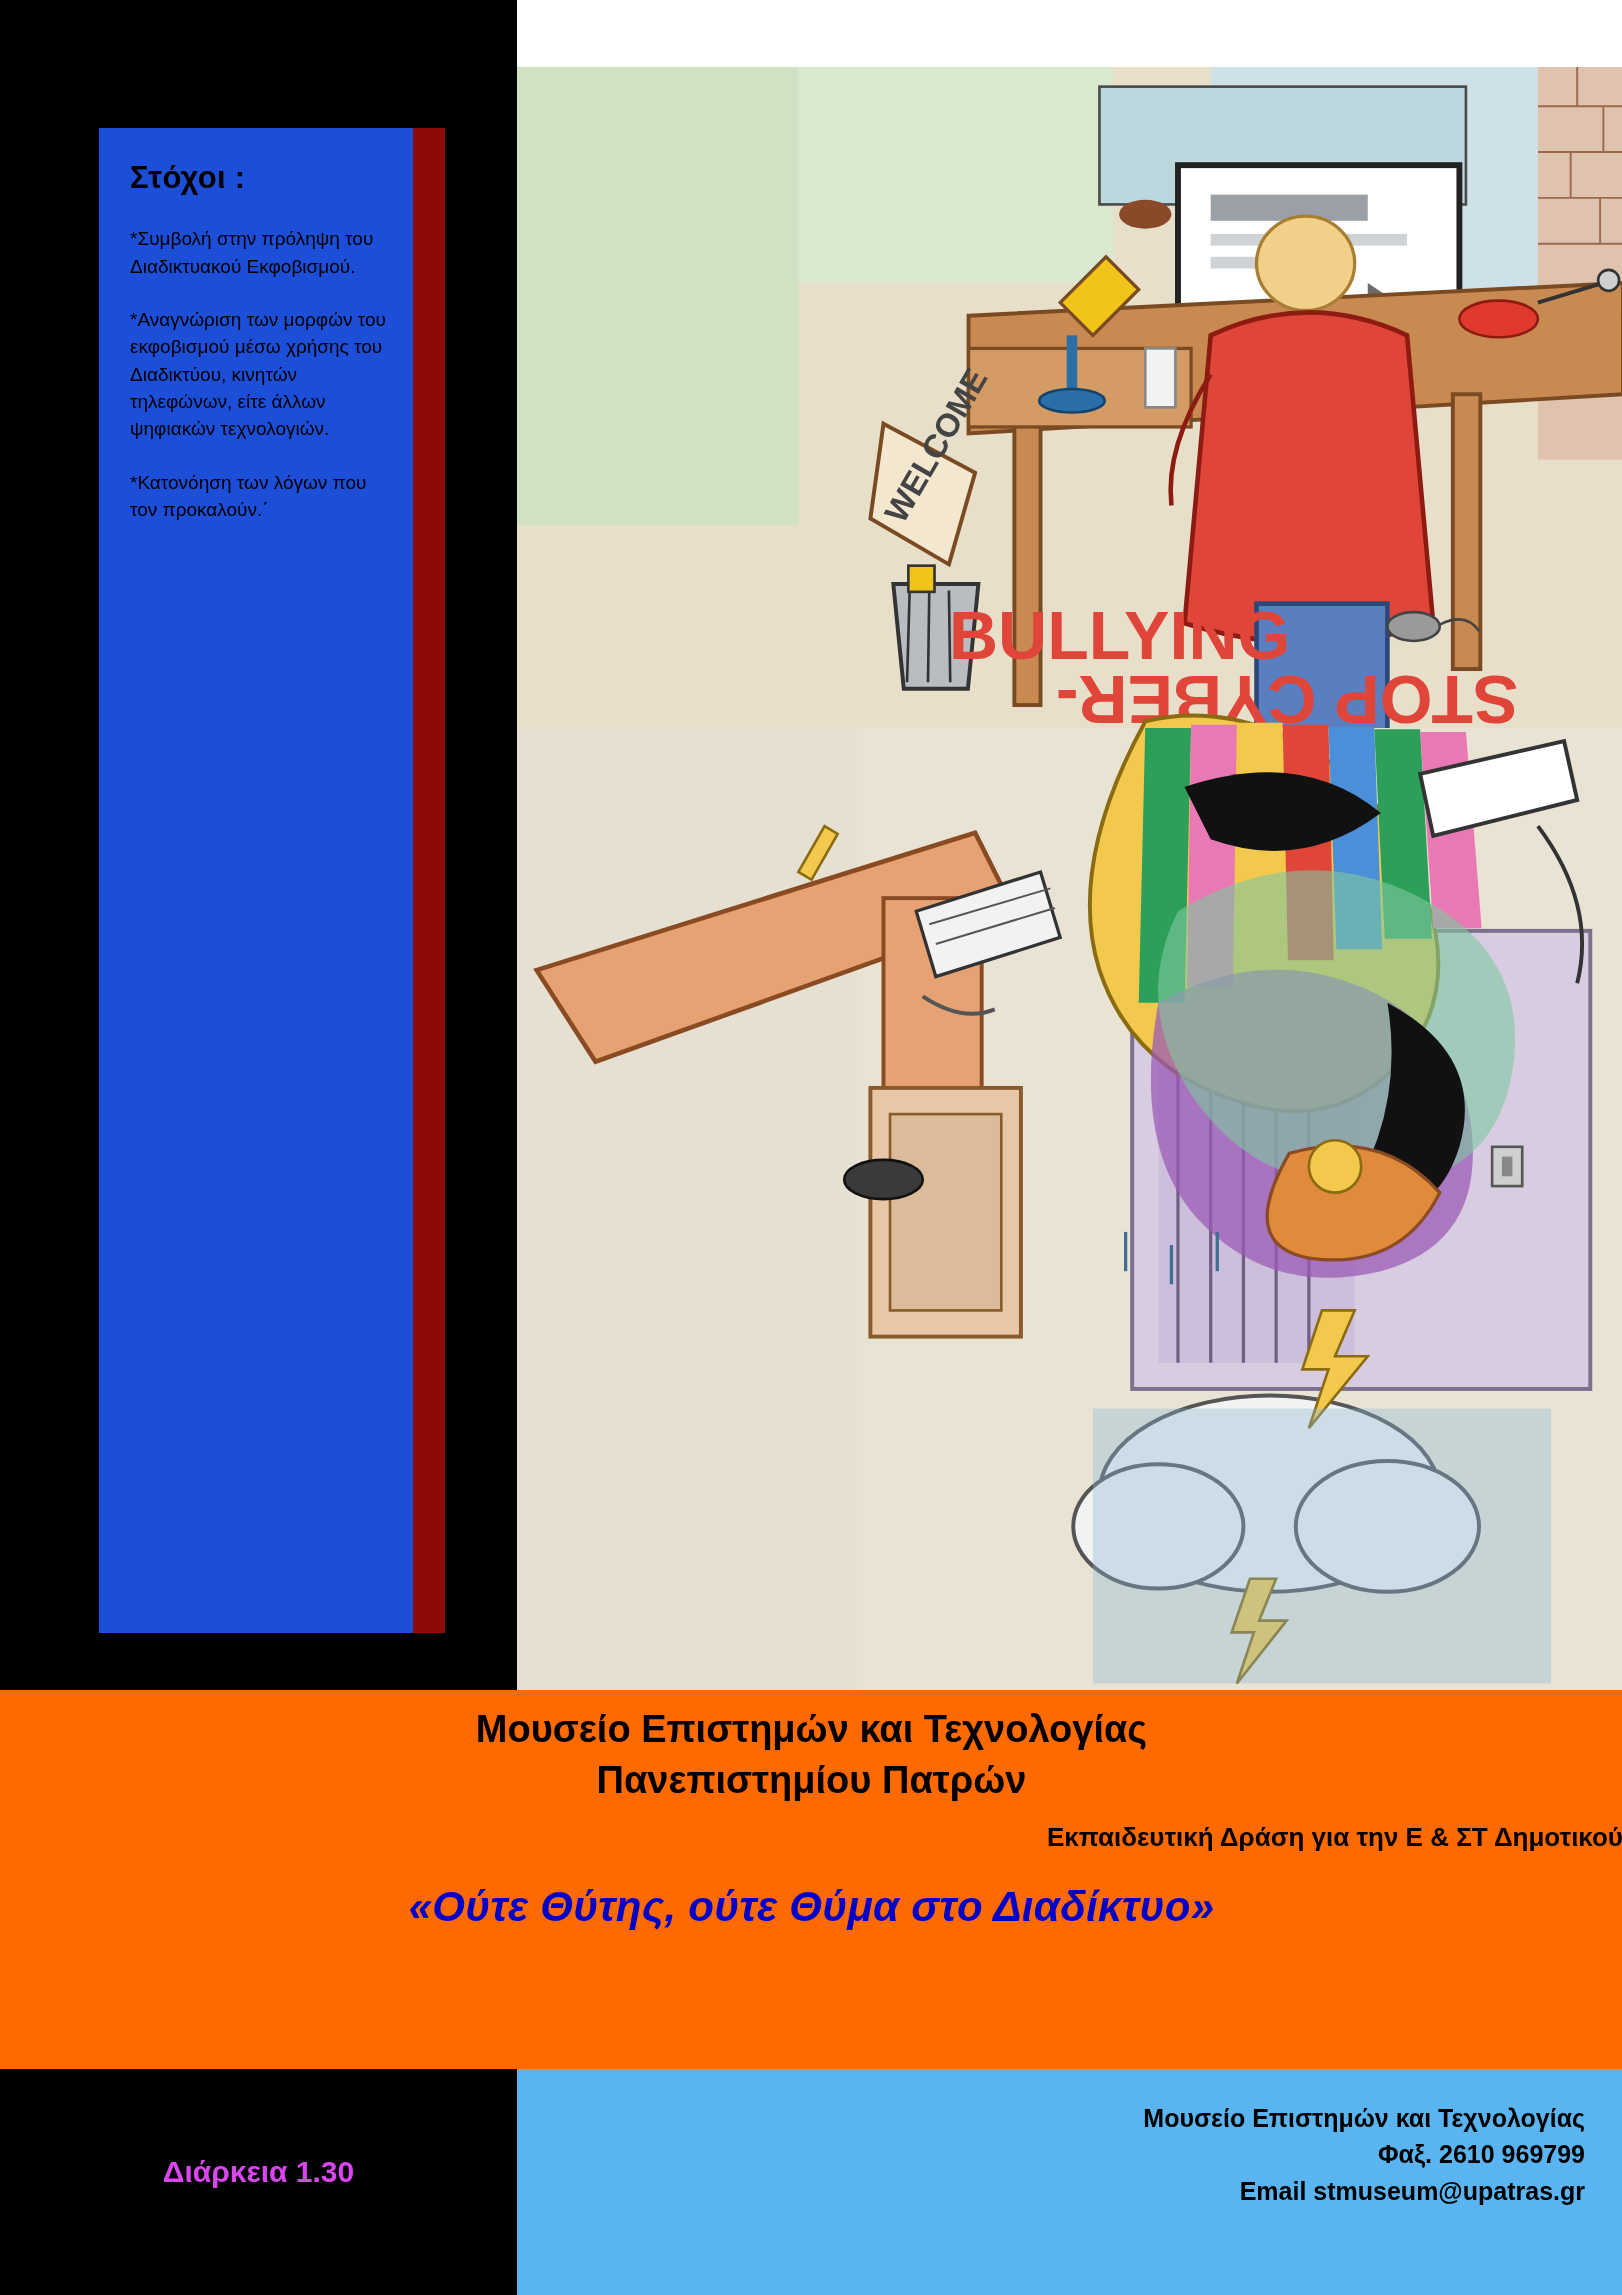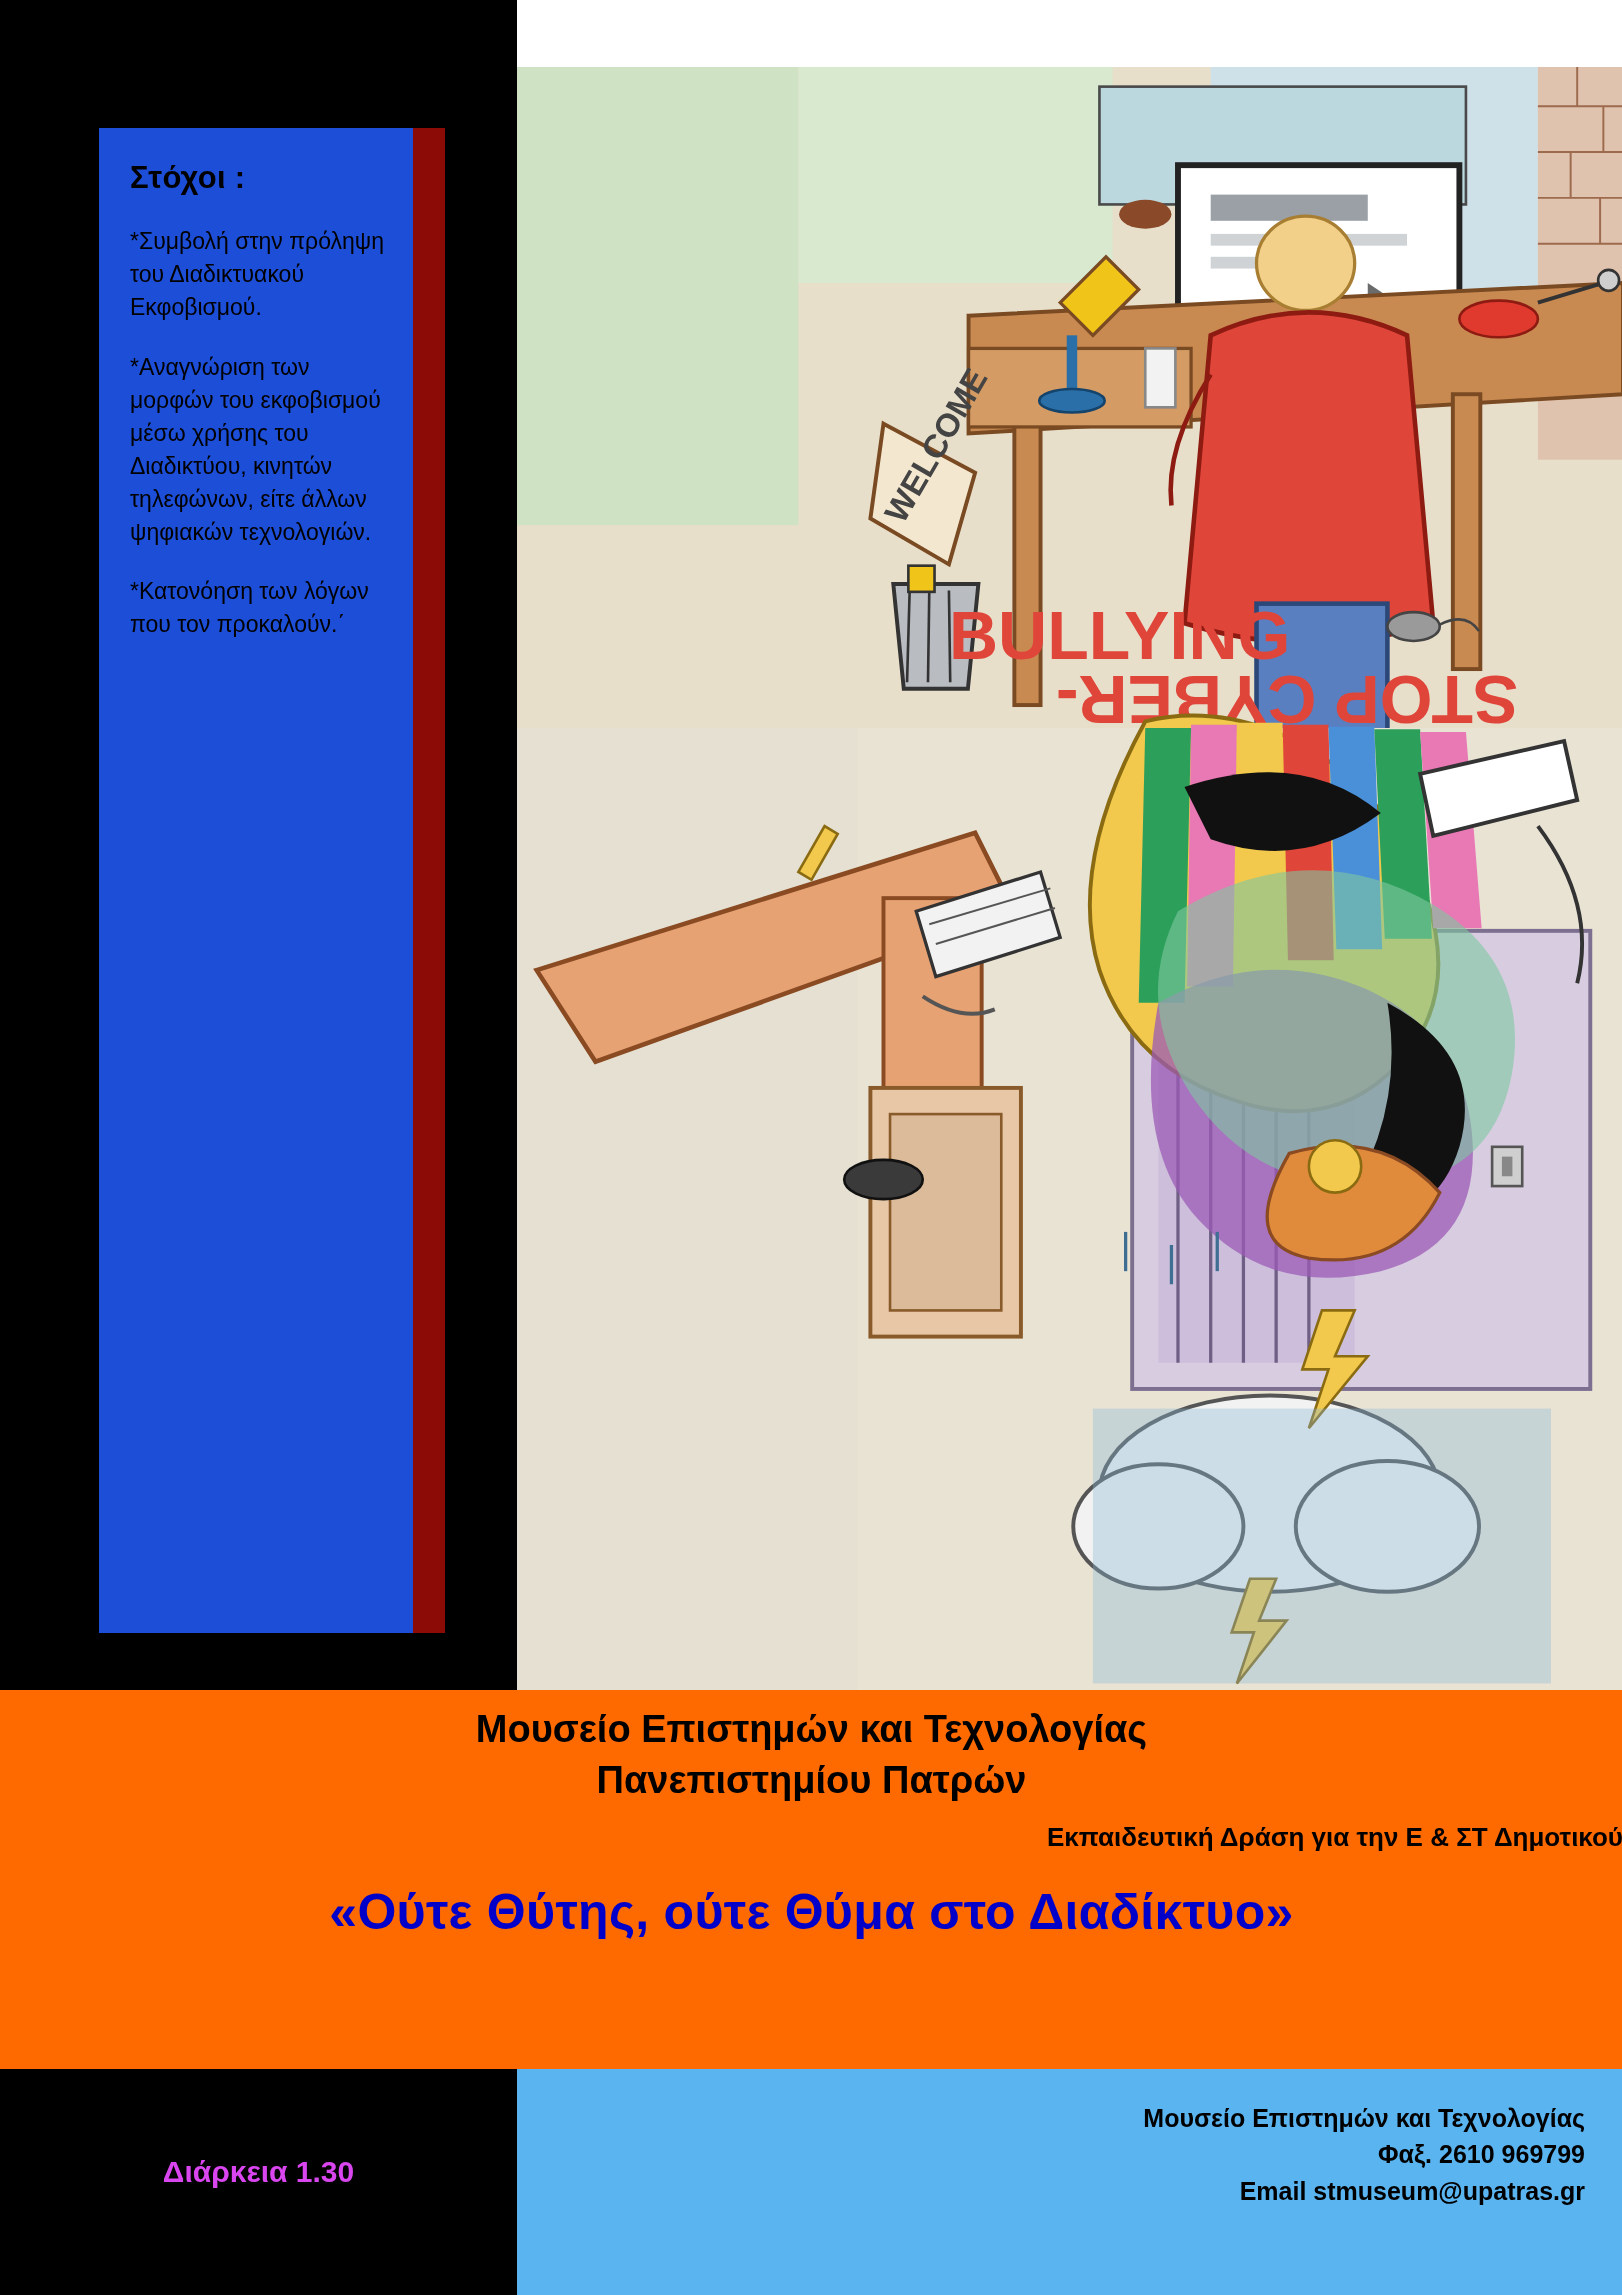--- a/index.html
+++ b/index.html
@@ -47,21 +47,21 @@
     color: #000000;
   }
   .goals-box .title {
     font-size: 31px;
     font-weight: bold;
     line-height: 1.25;
     margin-bottom: 27.5px;
     letter-spacing: 0.3px;
   }
   .goals-box p {
-    font-size: 23px;
+    font-size: 19px;
     line-height: 1.44;
     margin-bottom: 26px;
     font-weight: 400;
   }
 
   
   .artwork {
     position: absolute;
     left: 517px;
     top: 67px;
@@ -97,24 +97,25 @@
     margin-bottom: 17px;
   }
   .orange-band .sub {
     font-size: 26px;
     font-weight: bold;
     color: #000000;
     margin-bottom: 30px;
     text-align: right;
   }
   .orange-band .slogan {
-    font-size: 50px;
+    font-size: 42px;
     font-weight: bold;
     color: #0000c8;
     letter-spacing: 0.3px;
+    font-style: italic;
   }
 
   
   .bottom-left {
     position: absolute;
     left: 0;
     top: 2069px;
     width: 517px;
     height: 226px;
     background: #000000;

